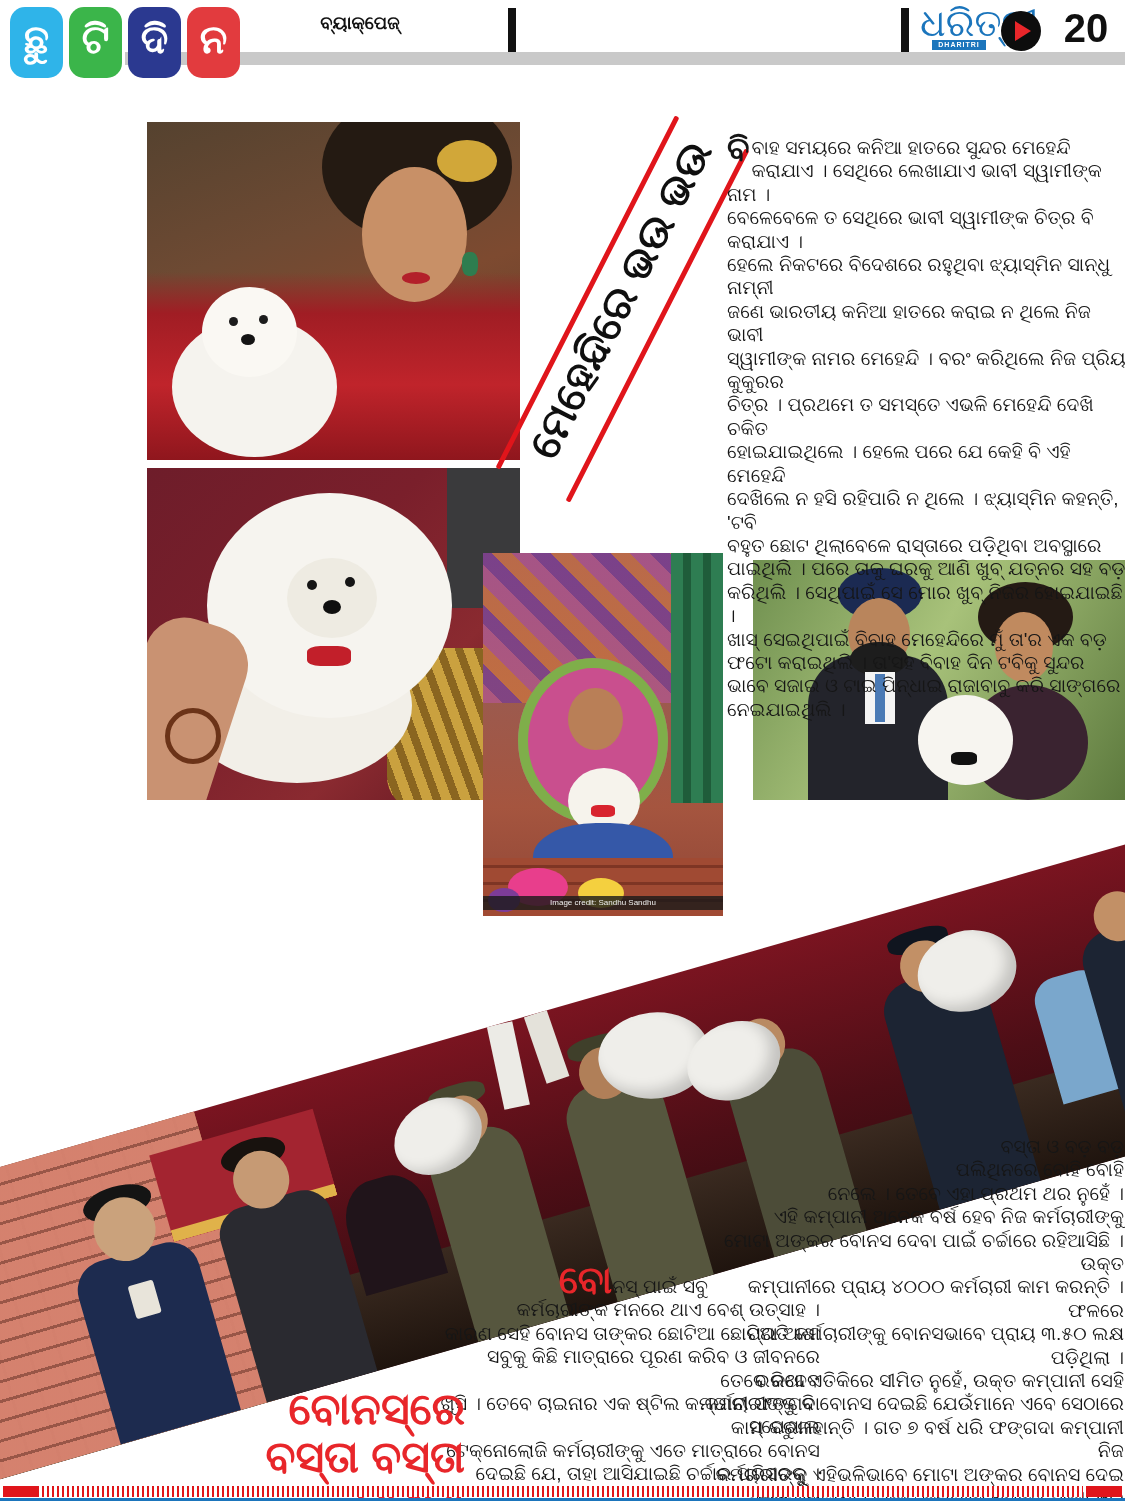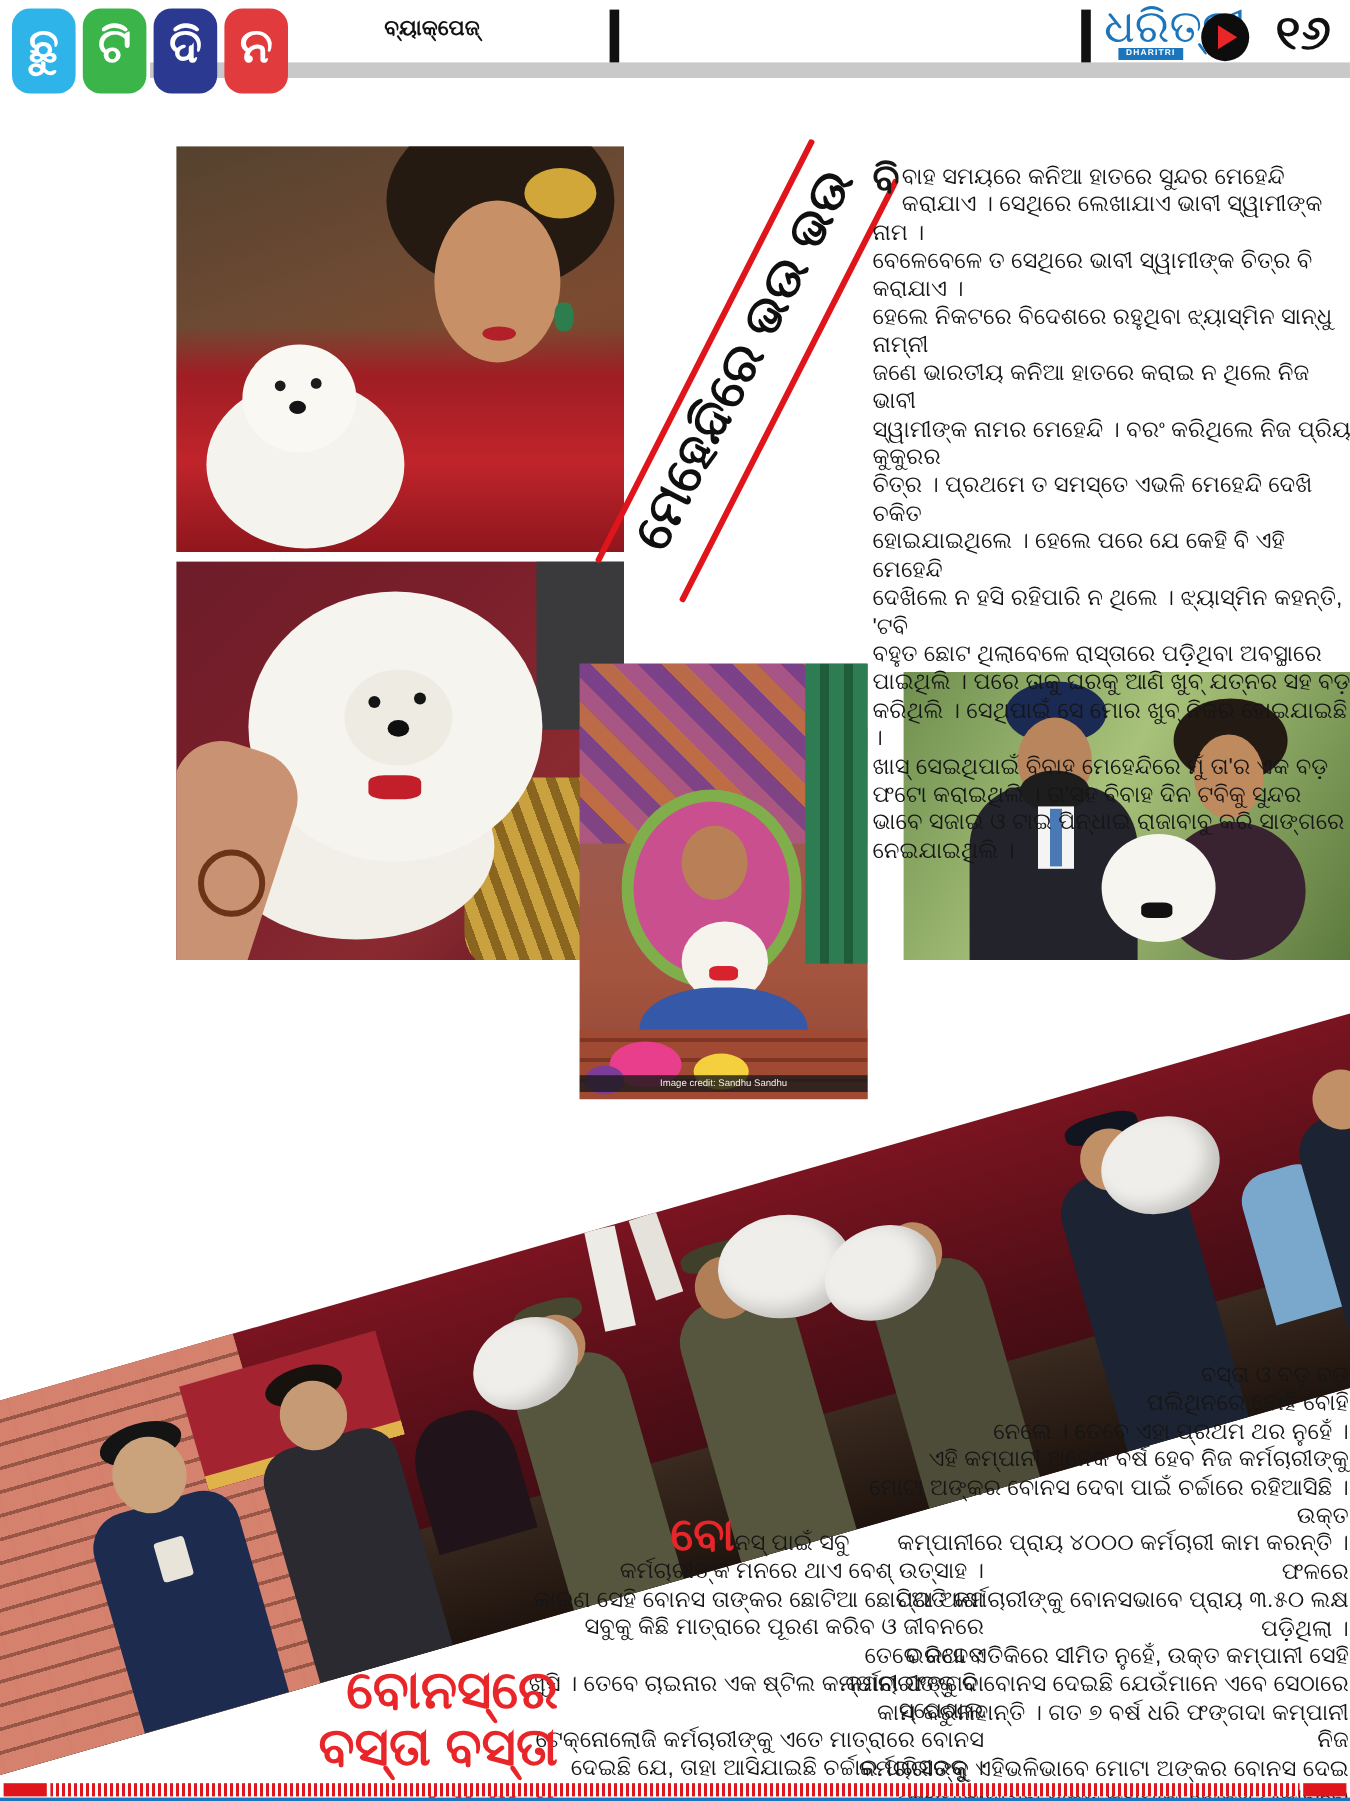--- a/index.html
+++ b/index.html
@@ -187,21 +187,21 @@
     </div>
   <div class="abs tile t3">
       <span>ନ</span>
     </div>
   <div class="abs section-label">ବ୍ୟାକ୍ପେଜ୍</div>
   <div class="abs vbar vb1"></div>
   <div class="abs vbar vb2"></div>
   <div class="abs brand">ଧରିତ୍ରୀ</div>
   <div class="abs brand-sub">DHARITRI</div>
   <div class="abs play"></div>
-  <div class="abs page-number">୧୬</div>
+  <div class="abs page-number">20</div>
 
   <div class="abs ph ph1">
     <div class="blob p1-dress"></div>
     <div class="blob p1-hair"></div>
     <div class="blob p1-face"></div>
     <div class="blob p1-headpiece"></div>
     <div class="blob p1-earring"></div>
     <div class="blob p1-lips"></div>
     <div class="blob p1-dogbody"></div>
     <div class="blob p1-doghead"></div>

